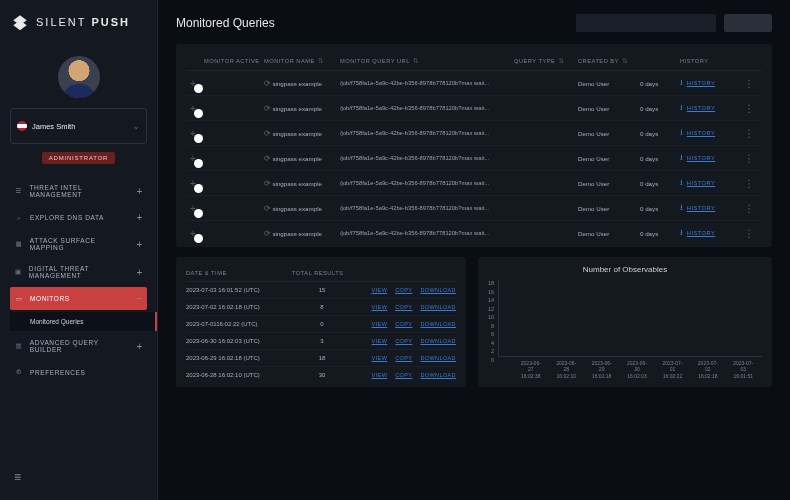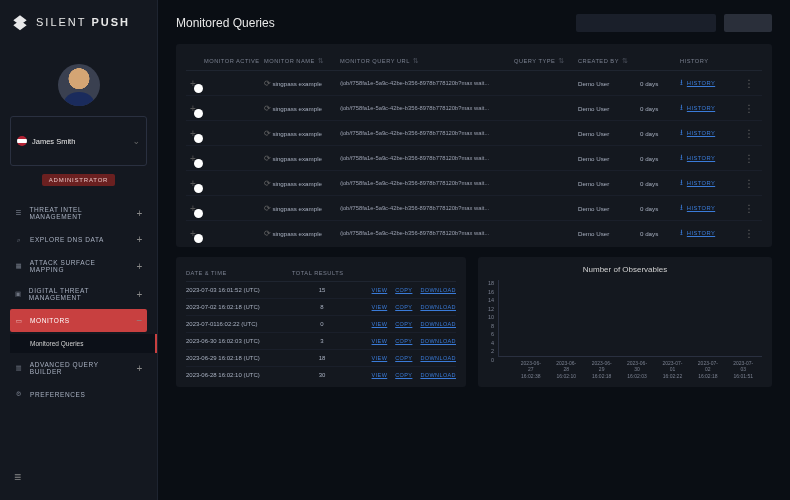--- a/index.html
+++ b/index.html
@@ -1,24 +1,24 @@
 <!DOCTYPE html>
 <html><head>
 <meta charset="utf-8">
 <style>
 *{margin:0;padding:0;box-sizing:border-box;font-family:Arial,sans-serif}
 body{background:#0a0e14;color:#e8e8e8;width:790px;height:500px;overflow:hidden;font-size:8px;display:flex}
 .sidebar{width:158px;background:#141820;display:flex;flex-direction:column;padding:12px 10px 10px;border-right:1px solid #1e2430}
-.logo{display:flex;align-items:center;gap:6px;margin-bottom:32px}
+.logo{display:flex;align-items:center;gap:6px;margin-bottom:24px}
 .logo-icon{width:20px;height:20px}
 .logo-text{font-size:11px;letter-spacing:2px;font-weight:300}
 .logo-text b{font-weight:600}
 .avatar{width:42px;height:42px;border-radius:50%;margin:0 auto 10px;background:radial-gradient(circle at 50% 35%,#d4a574 0%,#d4a574 30%,#3a4050 31%,#3a4050 100%);position:relative;overflow:hidden}
 .avatar::after{content:"";position:absolute;bottom:-8px;left:50%;transform:translateX(-50%);width:30px;height:22px;background:#1a2b5c;border-radius:50% 50% 0 0}
-.user-row{display:flex;align-items:center;gap:5px;padding:19px 6px;border:1px solid #2a3040;border-radius:3px;margin-bottom:8px;font-size:7.5px}
+.user-row{display:flex;align-items:center;gap:5px;padding:12px 6px;border:1px solid #2a3040;border-radius:3px;margin-bottom:8px;font-size:7.5px}
 .flag{width:10px;height:10px;border-radius:50%;background:linear-gradient(180deg,#b22234 0%,#b22234 33%,#fff 33%,#fff 66%,#b22234 66%)}
 .chev{margin-left:auto;font-size:9px;color:#666}
 .badge{display:inline-block;background:#6b2020;color:#e8c4c4;font-size:6px;letter-spacing:0.8px;padding:3px 7px;border-radius:2px;margin:0 auto 14px;text-align:center;width:fit-content}
 .badge-wrap{text-align:center}
 .nav{display:flex;flex-direction:column;gap:2px}
 .nav-item{display:flex;align-items:center;gap:6px;padding:6px 4px;font-size:6.5px;letter-spacing:0.6px;color:#a8b0c0;cursor:pointer}
 .nav-item.active{background:#c84040;color:#fff;border-radius:2px}
 .nav-item .ni{width:10px;height:10px;display:flex;align-items:center;justify-content:center;opacity:0.6}
 .nav-item .pls{margin-left:auto;font-size:10px;color:#888}
 .nav-sub{background:#0c1018;padding:6px 8px 6px 20px;font-size:6.5px;color:#d0d0d0;border-right:2px solid #c84040;margin-right:-10px}

